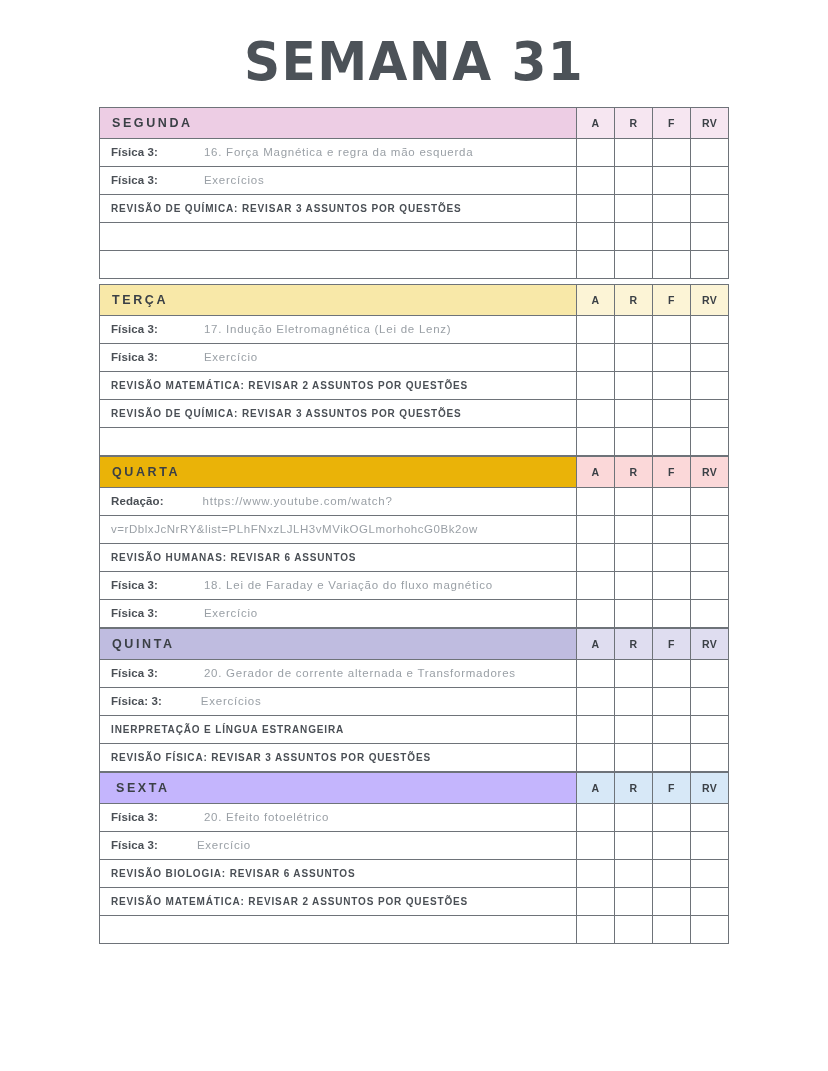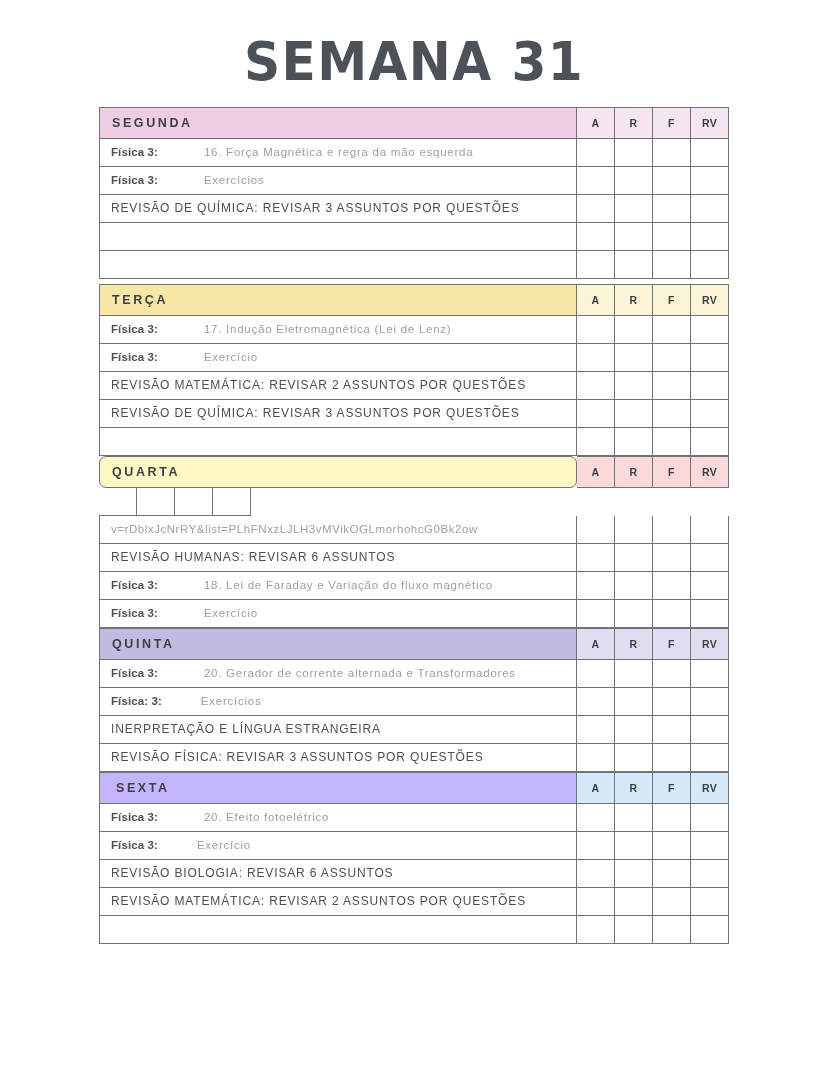--- a/index.html
+++ b/index.html
@@ -109,22 +109,22 @@
   .subject.tight { margin-right: 7px; }
   .desc {
     font-size: 11.5px;
     font-weight: 400;
     color: #9aa0a6;
     letter-spacing: 0.75px;
     overflow: hidden;
     text-overflow: ellipsis;
   }
   .revisao {
-    font-size: 12px;
-    font-weight: 400;
+    font-size: 10px;
+    font-weight: 700;
     color: #4a4f55;
     letter-spacing: 0.85px;
   }
   .urlcont {
     font-size: 11.5px;
     font-weight: 400;
     color: #9aa0a6;
     letter-spacing: 0.55px;
   }
   .empty-text { font-size: 11.5px; }
@@ -244,27 +244,31 @@
             <span class="empty-text"></span>
           </div>
           <div class="check-cell"></div>
           <div class="check-cell"></div>
           <div class="check-cell"></div>
           <div class="check-cell"></div>
         </div>
       </div>
       <div class="block-wrap">
         <div class="row header">
-          <div class="cell-main" style="background: #fef9c3; border-radius: 7px;">QUARTA</div>
+          <div class="cell-main" style="background: #eab308;">QUARTA</div>
           <div class="check-cell" style="background: rgb(251, 216, 217);">A</div>
           <div class="check-cell" style="background: rgb(251, 216, 217);">R</div>
           <div class="check-cell" style="background: rgb(251, 216, 217);">F</div>
           <div class="check-cell" style="background: rgb(251, 216, 217);">RV</div>
         </div>
         <div class="row">
+          <div class="cell-main">
+            <span class="subject tight">Redação:</span>
+            <span class="desc">https://www.youtube.com/watch?</span>
+          </div>
           <div class="check-cell"></div>
           <div class="check-cell"></div>
           <div class="check-cell"></div>
           <div class="check-cell"></div>
         </div>
         <div class="row">
           <div class="cell-main">
             <span class="urlcont">v=rDblxJcNrRY&amp;list=PLhFNxzLJLH3vMVikOGLmorhohcG0Bk2ow</span>
           </div>
           <div class="check-cell"></div>

